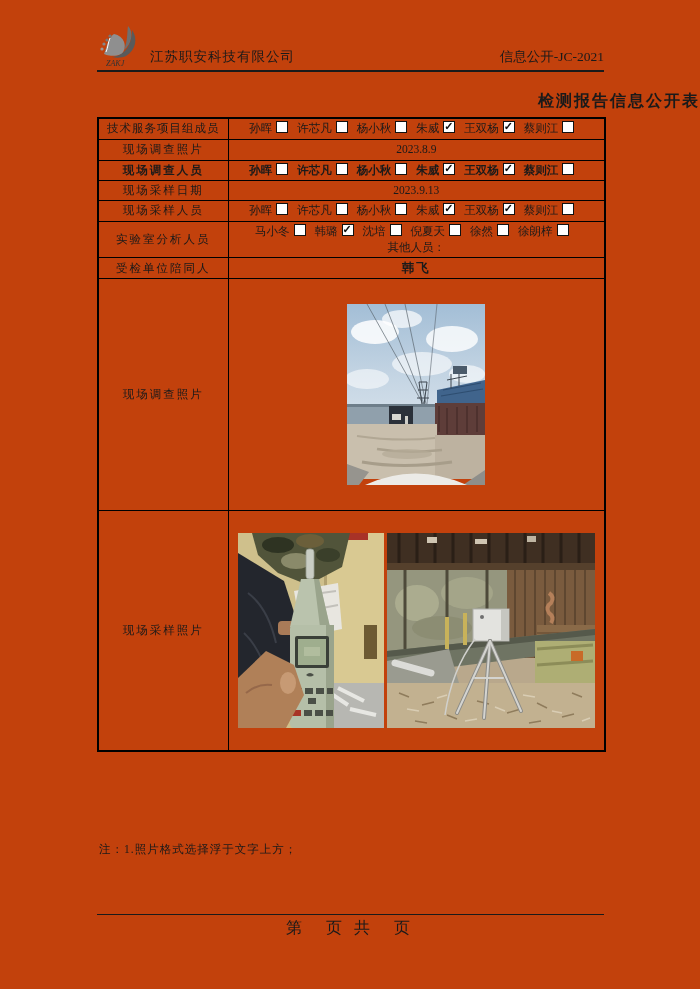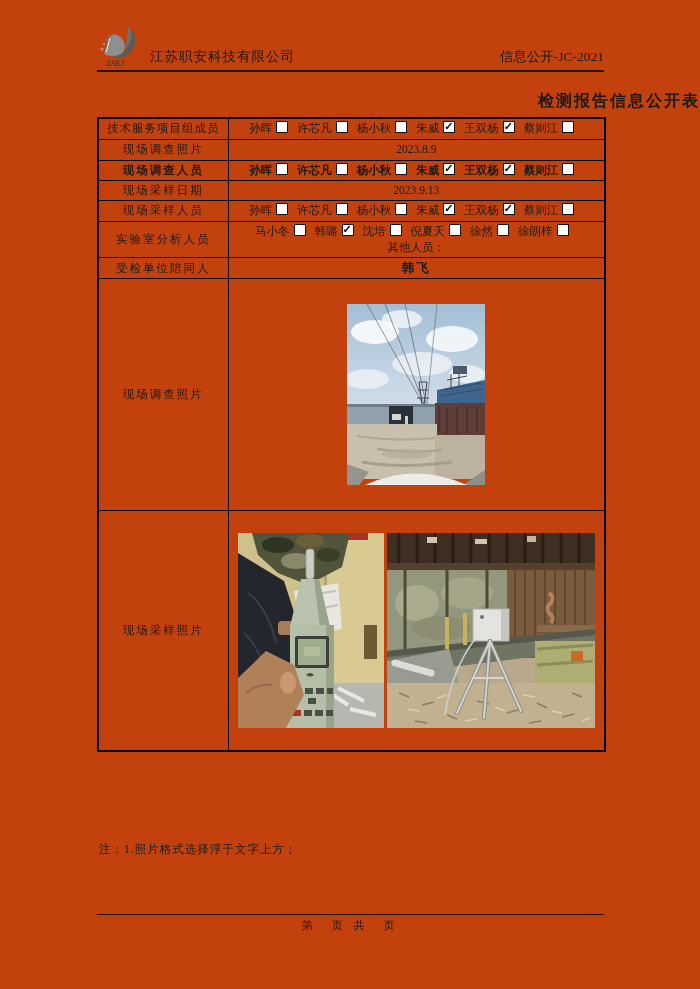--- a/index.html
+++ b/index.html
@@ -40,21 +40,21 @@
     font-size:11px;font-weight:bold;color:#111;}
   .lab-line2{display:block;}
   
   .photo-cell{vertical-align:middle;}
   .photo-wrap{display:flex;justify-content:center;align-items:center;gap:3px;}
   .photo{display:block;}
   
   .note{position:absolute;left:99px;top:842px;font-size:11.5px;letter-spacing:1px;}
   .footer-rule{position:absolute;left:97px;top:914px;width:507px;height:1px;background:#1a1a1a;}
   .footer-text{position:absolute;left:0;top:918px;width:100%;text-align:center;
-    font-size:11px;letter-spacing:4px;}
+    font-size:16px;letter-spacing:4px;}
 </style>
 </head>
 <body>
 
 <div class="page">
 
   <svg class="logo" viewBox="0 0 50 44">
     <path d="M30,2 C36,8 34,20 26,26 C30,16 29,8 30,2 Z" fill="#6f6f6f"></path>
     <path d="M16,10 C26,12 30,22 24,30 C14,34 6,30 6,30 C10,20 10,14 16,10 Z" fill="#8f8f8f"></path>
     <path d="M12,14 C10,18 10,24 8,28" stroke="#ffffff" stroke-width="1" fill="none"></path>

